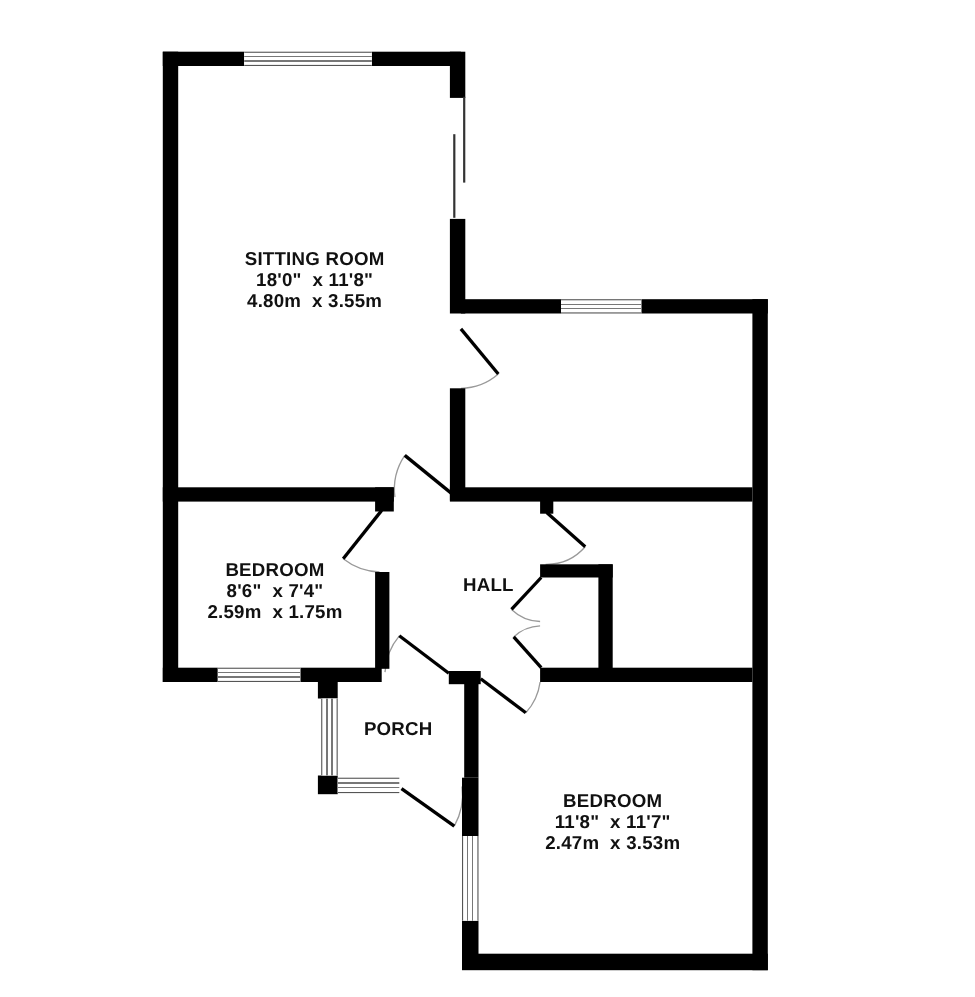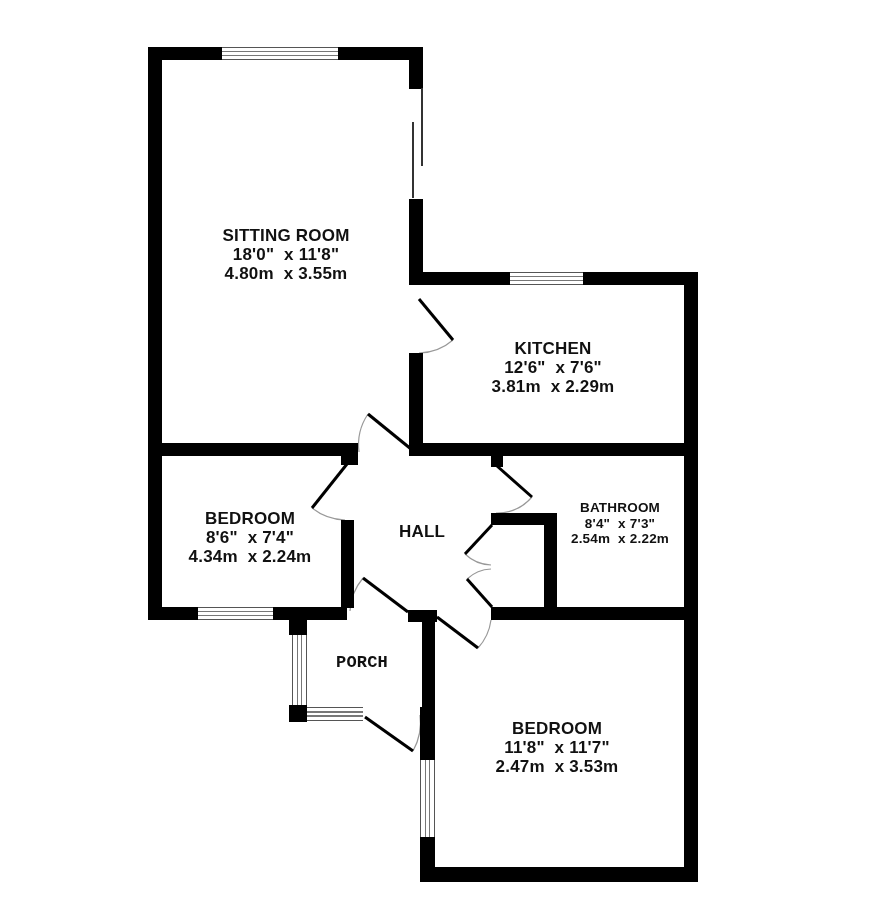--- a/index.html
+++ b/index.html
@@ -103,19 +103,17 @@
     <div class="wall" style="background: rgb(0, 0, 0); left: 289px; top: 705px; width: 18px; height: 17px;"></div>
     <div class="window h" style="left: 222px; top: 47px; width: 116px; height: 13px;"></div>
     <div class="window h" style="left: 510px; top: 272px; width: 73px; height: 13px;"></div>
     <div class="window h" style="left: 198px; top: 607px; width: 75px; height: 13px;"></div>
     <div class="window v" style="left: 292px; top: 635px; width: 15px; height: 70px;"></div>
     <div class="window h" style="left: 307px; top: 707px; width: 56px; height: 14px;"></div>
     <div class="window v" style="left: 420px; top: 760px; width: 15px; height: 77px;"></div>
     <div class="sline" style="left: 421px; top: 88px; width: 2px; height: 78px;"></div>
     <div class="sline" style="left: 412px; top: 122px; width: 2px; height: 76px;"></div>
     <div class="room-label lg" style="left: 286px; top: 226px;"><div>SITTING ROOM</div><div>18'0"  x 11'8"</div><div>4.80m  x 3.55m</div></div>
-    <div class="room-label lg" style="left: 553px; top: 339px;"><div>KITCHEN</div><div>12'6"  x 7'6"</div><div>3.81m  x 2.29m</div></div>
-    <div class="room-label lg" style="left: 250px; top: 509px;"><div>BEDROOM</div><div>8'6"  x 7'4"</div><div>4.34m  x 2.24m</div></div>
-    <div class="room-label lg" style="left: 422px; top: 522px;"><div>HALL</div></div>
-    <div class="room-label sm" style="left: 620px; top: 500px;"><div>BATHROOM</div><div>8'4"  x 7'3"</div><div>2.54m  x 2.22m</div></div>
-    <div class="room-label lg" style="left: 362px; top: 653px; font-family: Liberation Mono, monospace;"><div>PORCH</div></div>
+    <div class="room-label lg" style="left: 250px; top: 509px;"><div>BEDROOM</div><div>8'6"  x 7'4"</div><div>2.59m  x 1.75m</div></div>
+    <div class="room-label lg" style="left: 444px; top: 522px;"><div>HALL</div></div>
+    <div class="room-label lg" style="left: 362px; top: 653px;"><div>PORCH</div></div>
     <div class="room-label lg" style="left: 557px; top: 719px;"><div>BEDROOM</div><div>11'8"  x 11'7"</div><div>2.47m  x 3.53m</div></div>
   </div>
 
 </body></html>

